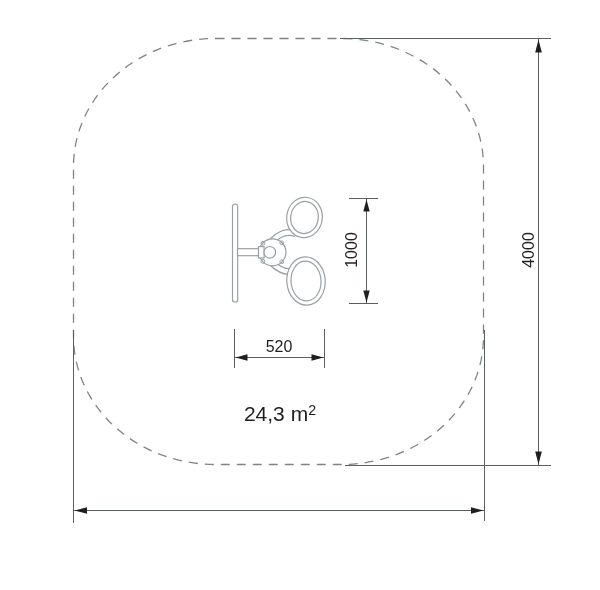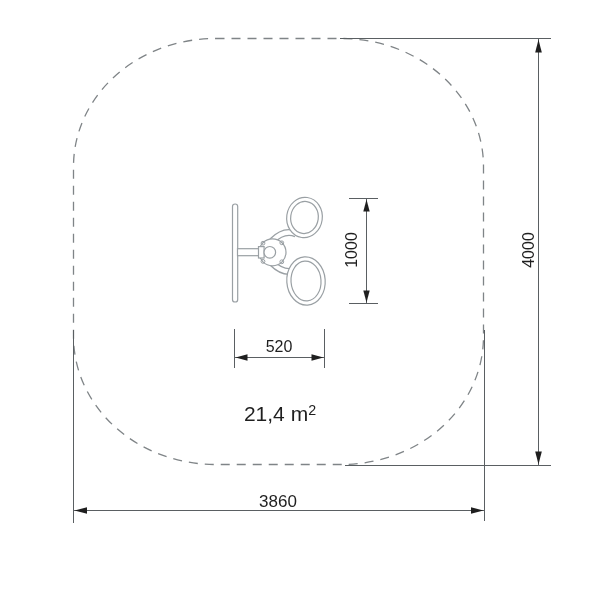--- a/index.html
+++ b/index.html
@@ -122,23 +122,22 @@
 
       <rect x="237.5" y="248.7" width="21.5" height="7" fill="#ffffff" stroke="#9aa0a4" stroke-width="1.2"></rect>
       <rect x="258.5" y="246.6" width="5.6" height="11.4" fill="#ffffff" stroke="#9aa0a4" stroke-width="1.2"></rect>
 
       <circle cx="269.8" cy="252.3" r="5.8" fill="#ffffff" stroke="#9aa0a4" stroke-width="1.2"></circle>
     </g>
   </svg>
 
   <div class="dim-label vertical" style="left:489px; top:240px;">4000</div>
 
-  <div class="dim-label large" style="left:238px; top:492px;">3860</div>
 
   <div class="dim-label vertical" style="left:312px; top:240px;">1000</div>
 
   <div class="dim-label" style="left:239px; top:337px;">520</div>
 
   <div class="area-label">
-    <span>21,4 m</span><sup>2</sup>
+    <span>24,3 m</span><sup>2</sup>
   </div>
 
 </div>
 
 </body></html>

